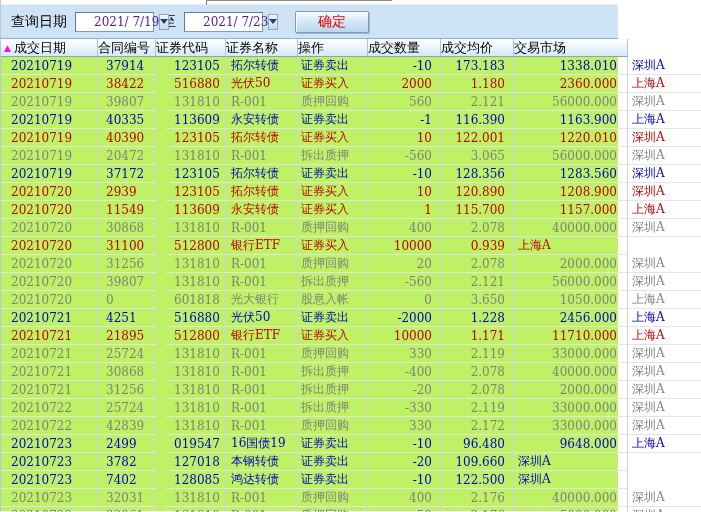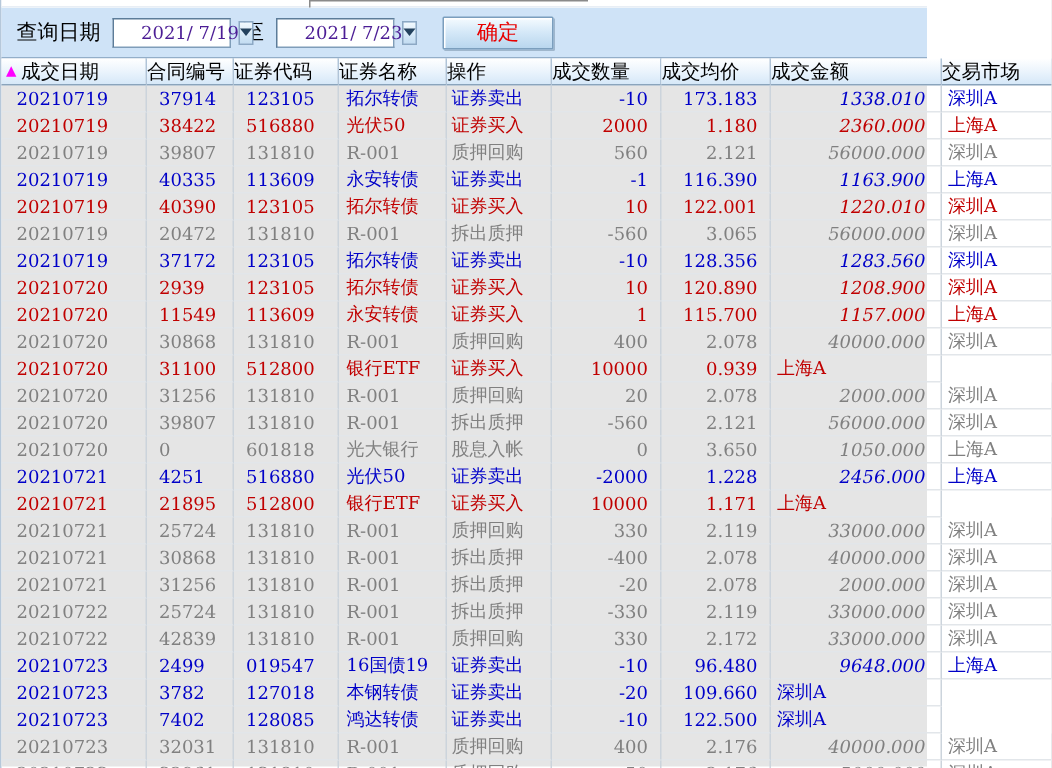--- a/index.html
+++ b/index.html
@@ -32,31 +32,31 @@
   
   .grid-header { display:grid; grid-template-columns:97px 58px 70px 72px 70px 73px 73px 114px 74px;
     height:19px; border-top:1px solid #93aec9; }
   .hcell { background:linear-gradient(#ffffff,#e9f3fc 55%,#d6e8f8);
     border-right:1px solid #b0c4d8; border-bottom:1px solid #8aa4bc;
     display:flex; align-items:center; 
     font-size:13px; color:#000; white-space:nowrap; overflow:hidden; }
   .hcell.first { justify-content:flex-start; padding-left:3px; }
   .sort-arrow { font-size:9px; margin-right:3px; }
 
-  .grid-body { height:454px; display:flex; flex-direction:column; background:#e5e5e5; }
+  .grid-body { height:454px; display:flex; flex-direction:column; background:#bef264; }
   .trow { flex:1; display:grid; grid-template-columns:97px 58px 70px 72px 70px 73px 73px 114px 74px; }
   .tcell { border-right:1px solid #ccd4dc; border-bottom:1px solid #e2e6ea;
     display:flex; align-items:center; font-size:12px; white-space:nowrap; overflow:hidden; }
   .c0 { padding-left:10px; }
   .c1 { padding-left:8px; }
-  .c2 { padding-left:8px; }
+  .c2 { padding-left:8px;margin-left:10px; }
   .c3 { padding-left:5px; }
   .c4 { padding-left:3px;text-align:right; }
   .c5, .c6 { justify-content:flex-end; padding-right:8px; }
-  .c7 { justify-content:flex-end; padding-right:10px;font-style:italic; }
+  .c7 { justify-content:flex-end; padding-right:10px; }
   .c8 { padding-left:4px; }
 </style>
 </head>
 <body>
 
 <div class="app">
 
   <div class="top-strip">
     <div class="hline"></div>
     <div class="vline"></div>
@@ -97,23 +97,20 @@
       <div class="hcell">
         <span>操作</span>
       </div>
       <div class="hcell">
         <span>成交数量</span>
       </div>
       <div class="hcell">
         <span>成交均价</span>
       </div>
       <div class="hcell">
-        <span>成交金额</span>
-      </div>
-      <div class="hcell">
         <span>交易市场</span>
       </div>
     </div>
   <div class="grid-body" id="grid-body">
       <div class="trow" style="color: rgb(0, 0, 200);">
         <div class="tcell c0">20210719</div>
         <div class="tcell c1">37914</div>
         <div class="tcell c2">123105</div>
         <div class="tcell c3">拓尔转债</div>
         <div class="tcell c4">证券卖出</div>
@@ -276,20 +273,21 @@
         <div class="tcell c8">上海A</div>
       </div>
       <div class="trow" style="color: rgb(192, 0, 0);">
         <div class="tcell c0">20210721</div>
         <div class="tcell c1">21895</div>
         <div class="tcell c2">512800</div>
         <div class="tcell c3">银行ETF</div>
         <div class="tcell c4">证券买入</div>
         <div class="tcell c5">10000</div>
         <div class="tcell c6">1.171</div>
+        <div class="tcell c7">11710.000</div>
         <div class="tcell c8">上海A</div>
       </div>
       <div class="trow" style="color: rgb(128, 128, 128);">
         <div class="tcell c0">20210721</div>
         <div class="tcell c1">25724</div>
         <div class="tcell c2">131810</div>
         <div class="tcell c3">R-001</div>
         <div class="tcell c4">质押回购</div>
         <div class="tcell c5">330</div>
         <div class="tcell c6">2.119</div>

